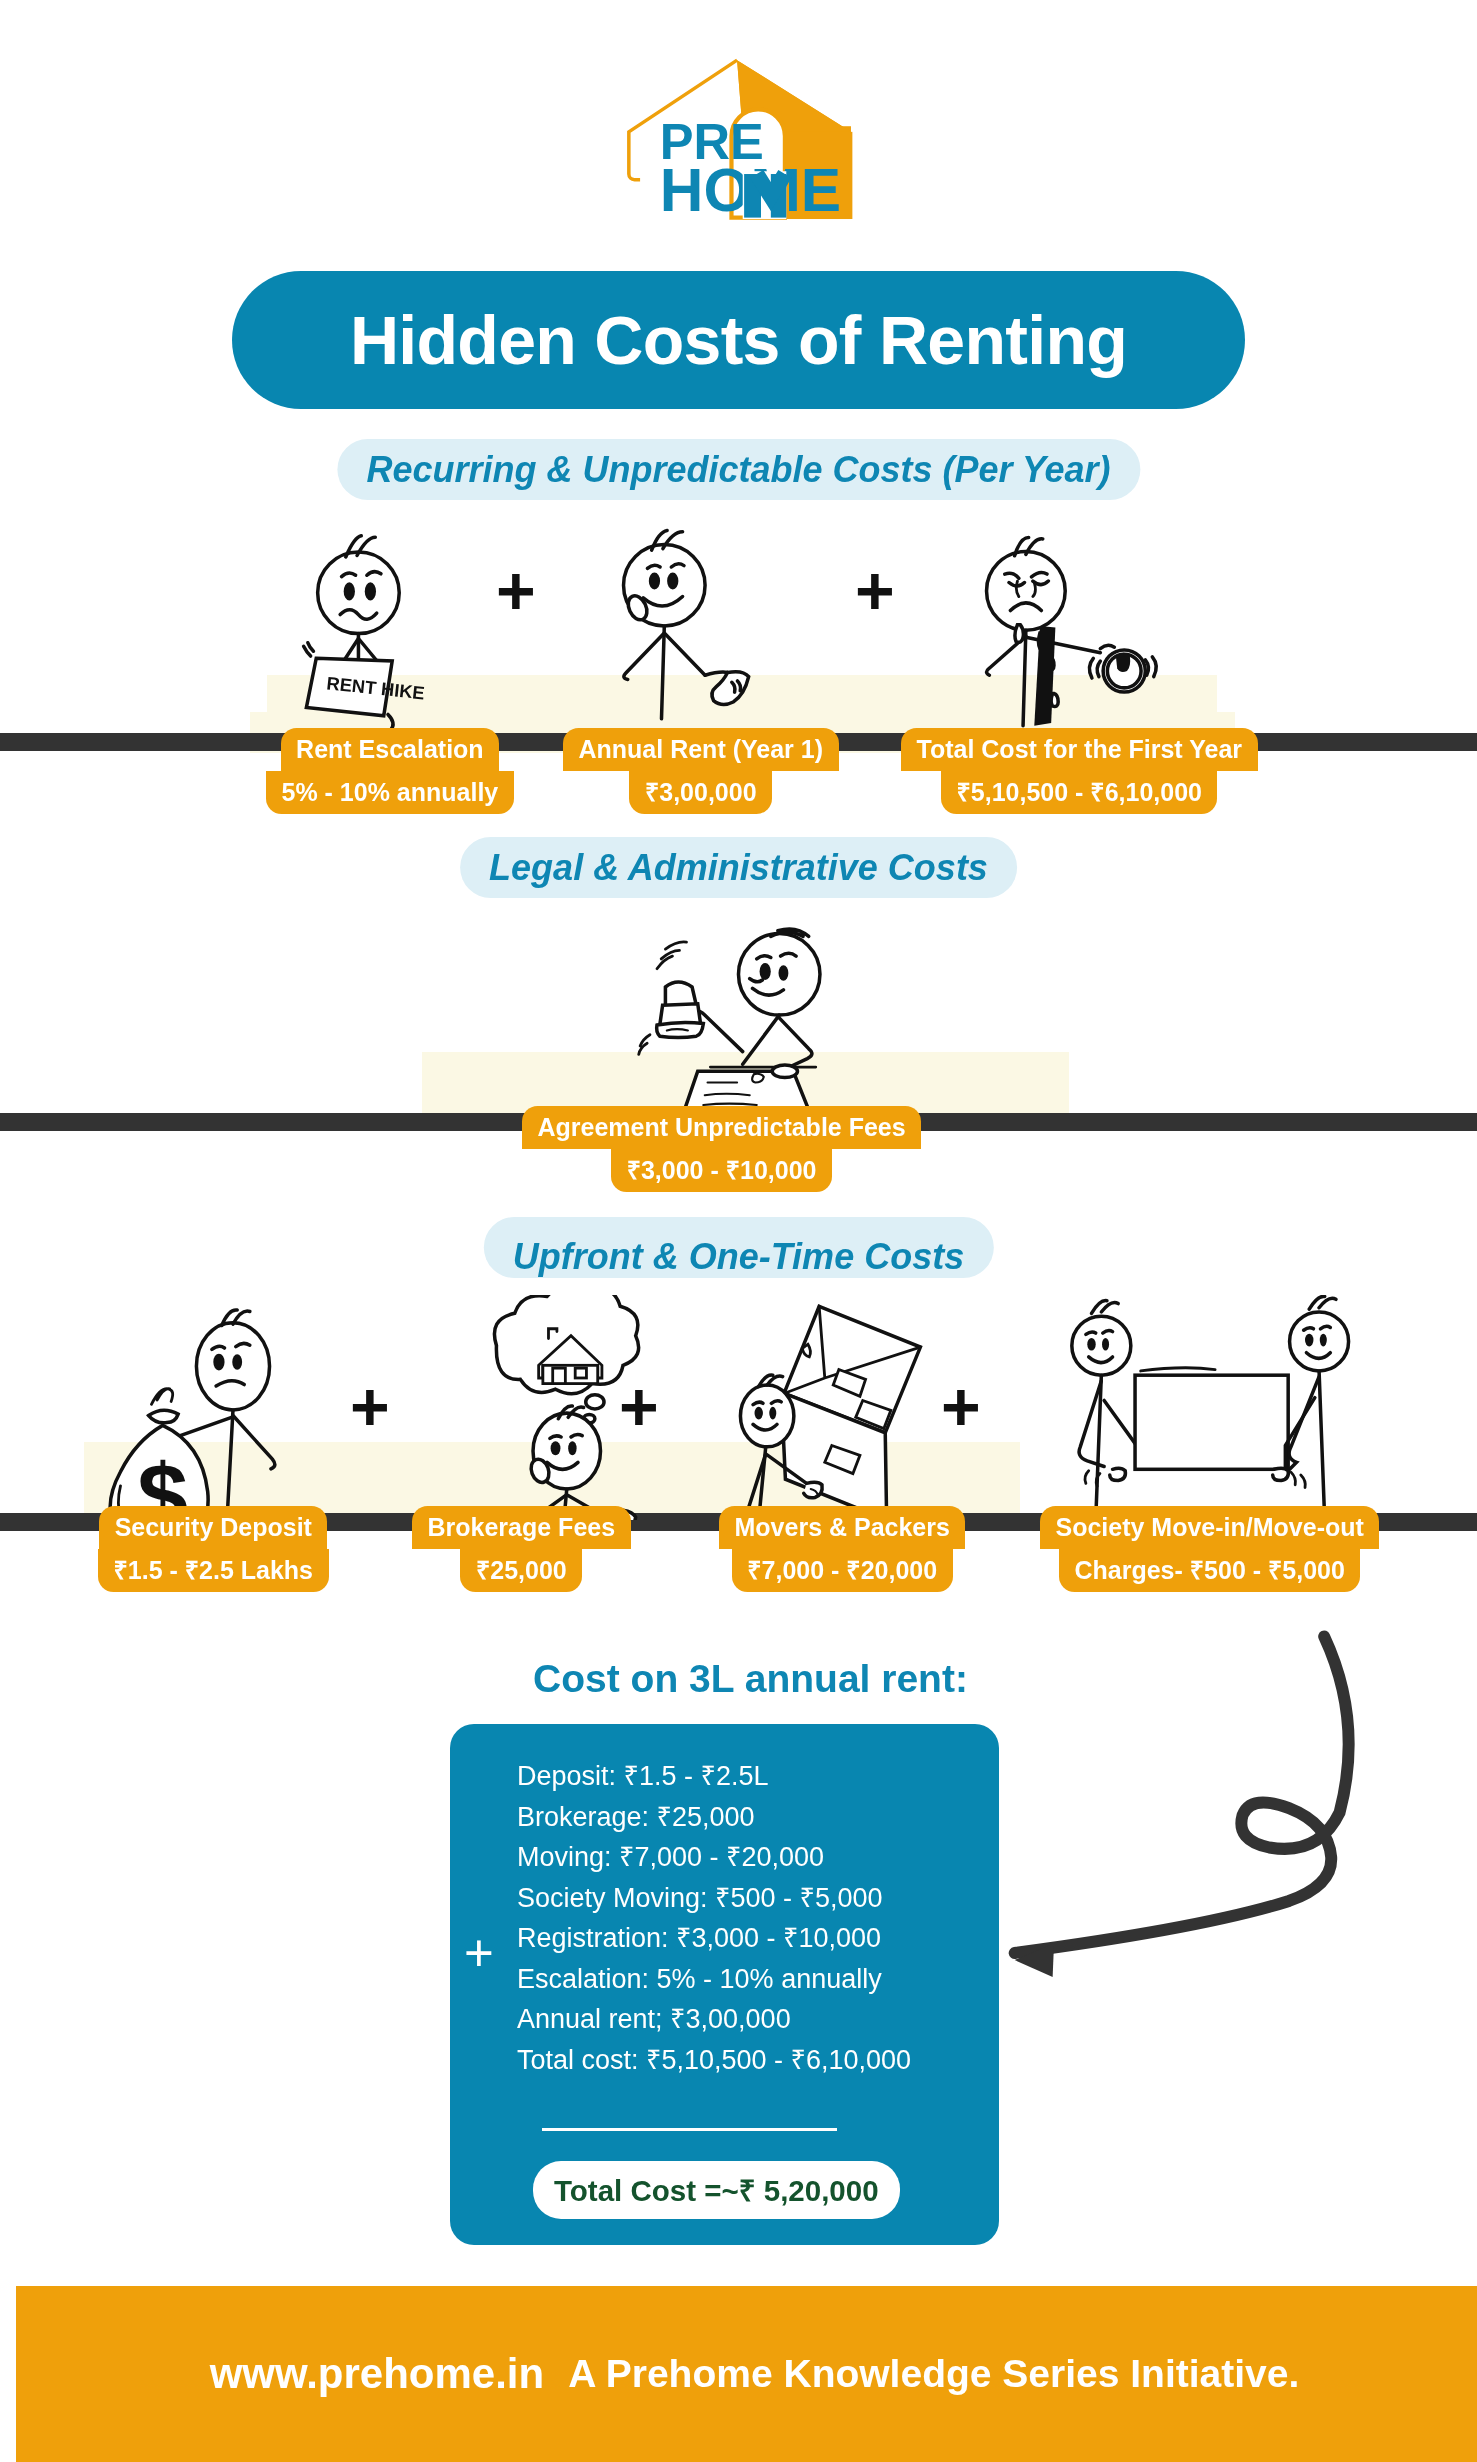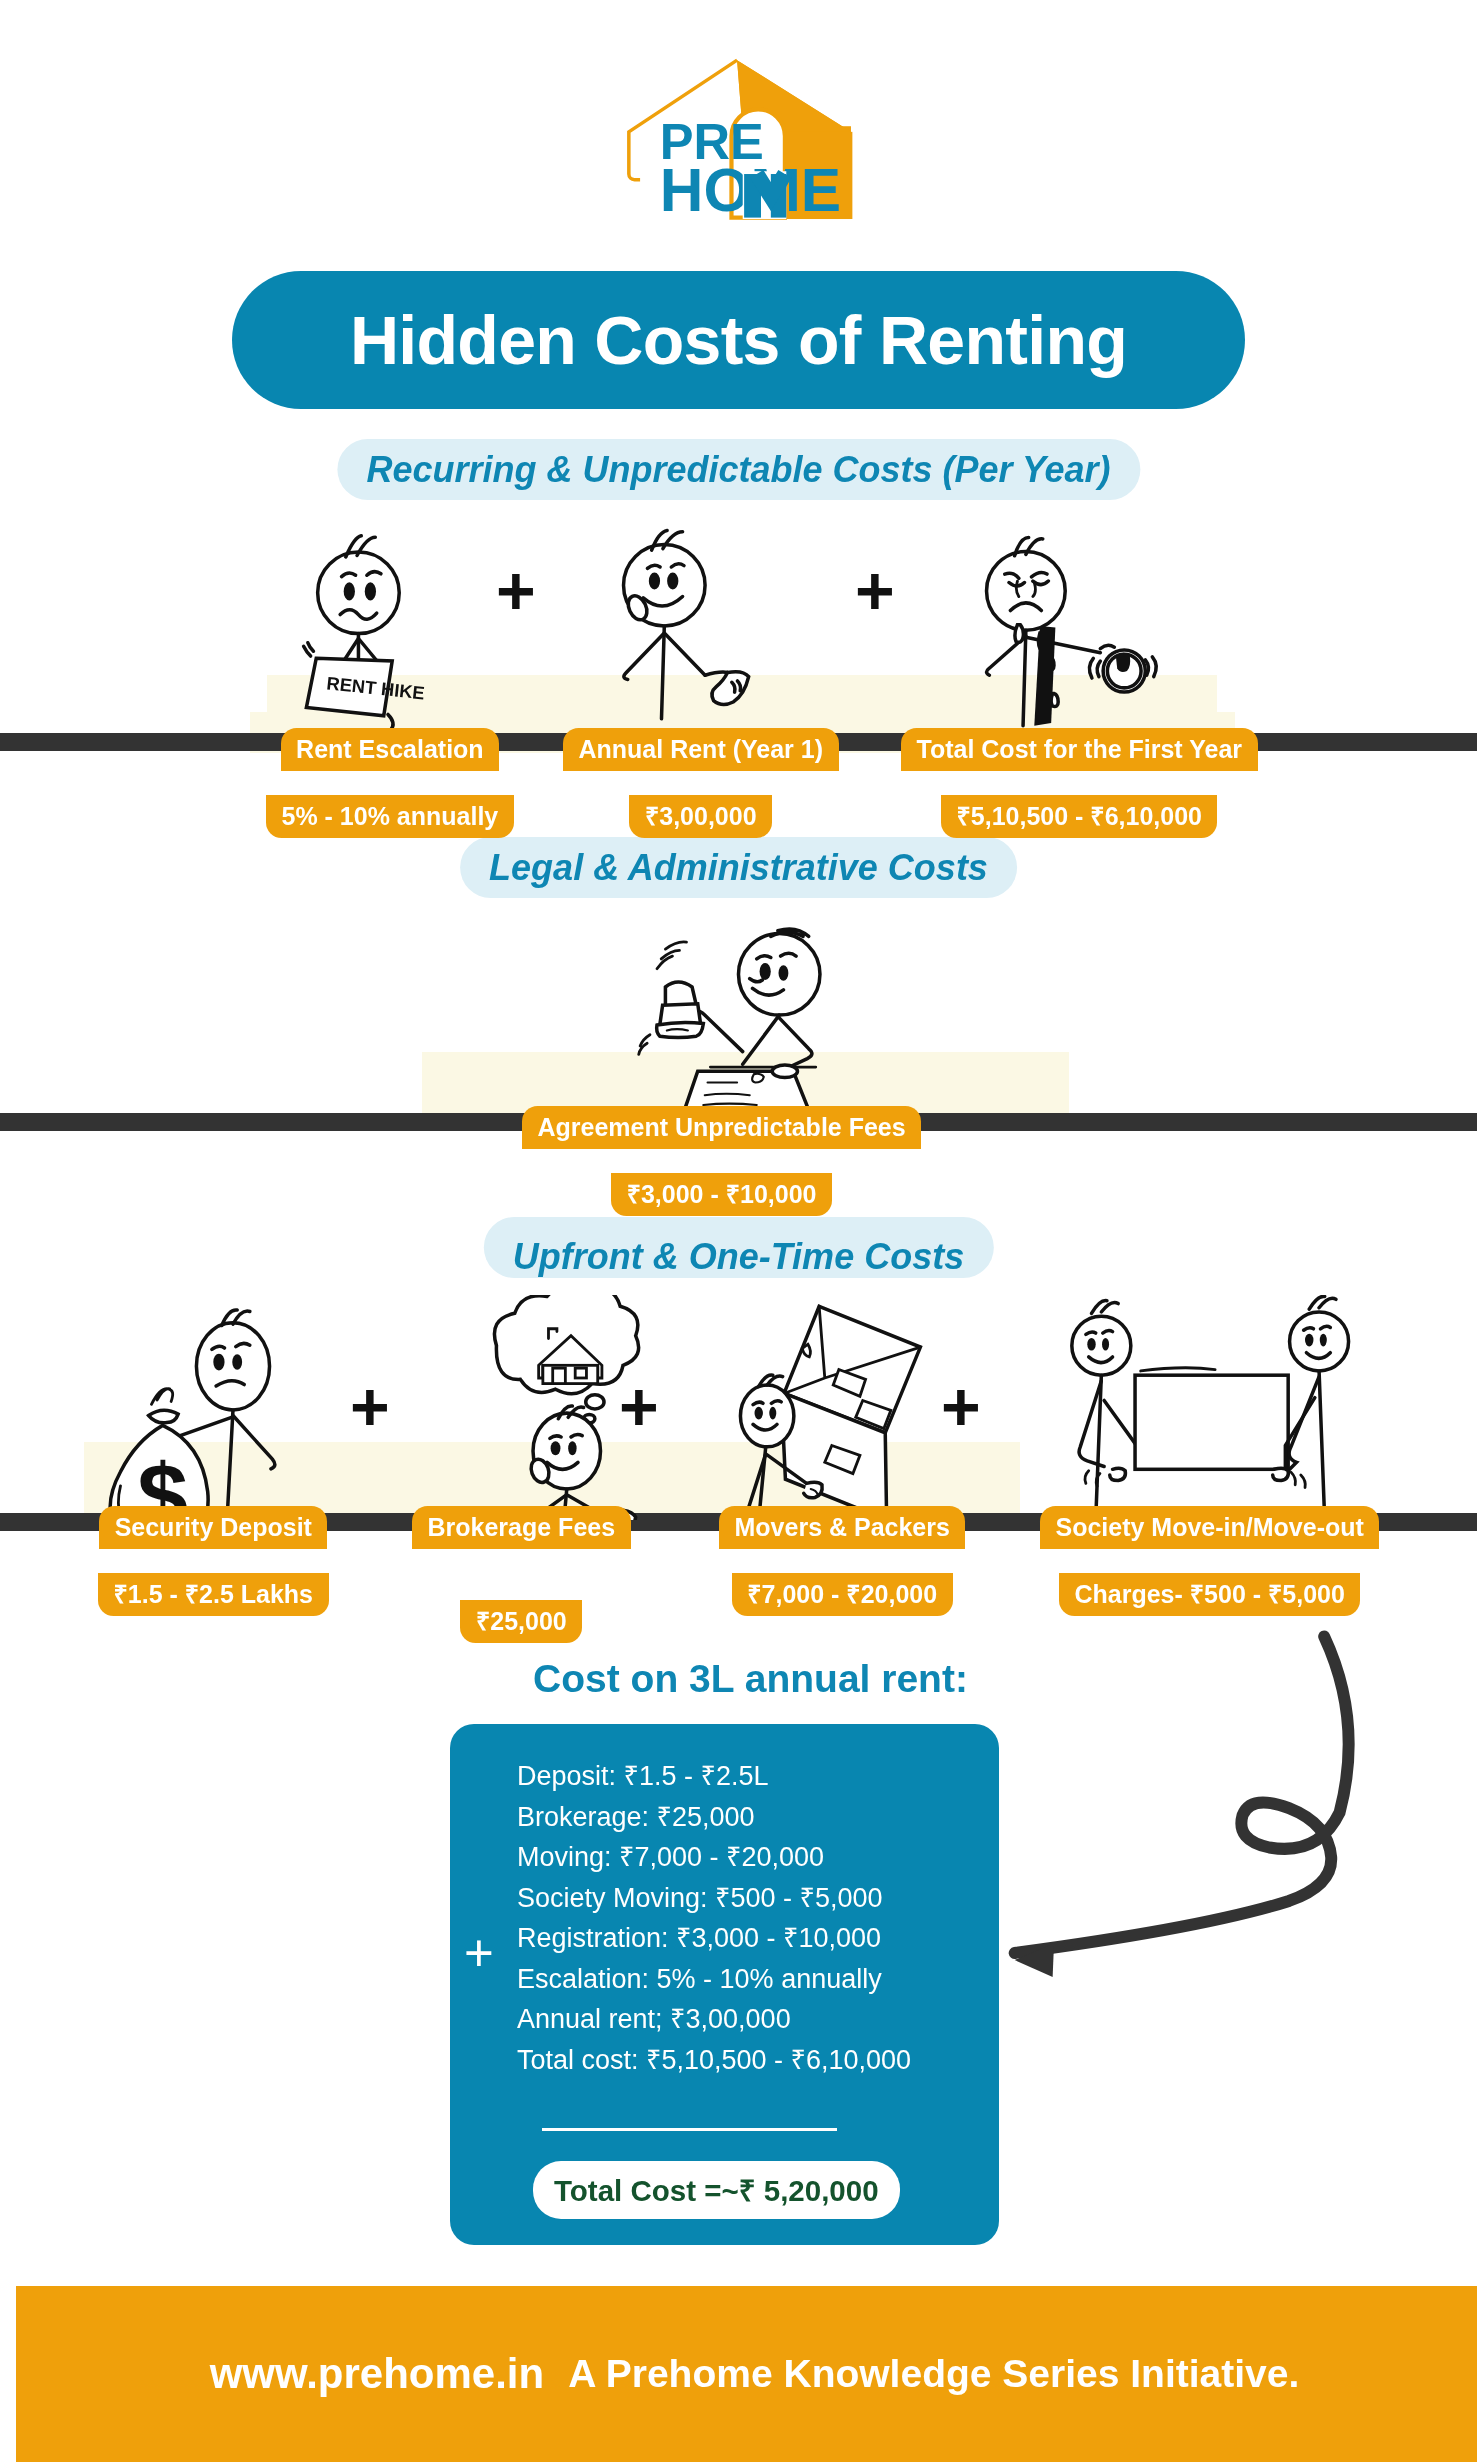--- a/index.html
+++ b/index.html
@@ -57,21 +57,21 @@
   }
   .lbl .row {
     background: #EFA00B;
     color: #ffffff;
     font-size: 25px; font-weight: bold;
     padding: 7px 15.5px;
     white-space: nowrap;
     line-height: 1.15;
   }
   .lbl .row.top { border-radius: 15.5px 15.5px 0 0; }
-  .lbl .row.bot { border-radius: 0 0 15.5px 15.5px; margin-top: 24px; }
+  .lbl .row.bot { border-radius: 0 0 15.5px 15.5px; }
 
   
   .plus {
     position: absolute; color: #111111; font-size: 68px; font-weight: bold;
     line-height: 1; z-index: 5;
   }
 
   
   #summary-title {
     position: absolute; top: 1657px; left: 12px; width: 1477px;
@@ -373,21 +373,21 @@
     <path d="M360 146 L318 214 L318 248"></path>
     <path d="M302 248 q14 -4 20 2 q2 12 -10 14 q-12 0 -12 -8" fill="#fff"></path>
     <path d="M326 252 q8 8 6 18 M340 256 q8 8 6 18" stroke-width="4"></path>
   </g>
 </svg>
 
 <div class="lbl" style="top:1506px;left:98px;">
   <div class="row top">Security Deposit</div>
   <div class="row bot">₹1.5 - ₹2.5 Lakhs</div>
 </div>
-<div class="lbl" style="top:1506px;left:412px;gap:27px;">
+<div class="lbl" style="top:1506px;left:412px;">
   <div class="row top">Brokerage Fees</div>
   <div class="row bot">₹25,000</div>
 </div>
 <div class="lbl" style="top:1506px;left:719px;">
   <div class="row top">Movers &amp; Packers</div>
   <div class="row bot">₹7,000 - ₹20,000</div>
 </div>
 <div class="lbl" style="top:1506px;left:1040px;">
   <div class="row top">Society Move-in/Move-out</div>
   <div class="row bot">Charges- ₹500 - ₹5,000</div>

